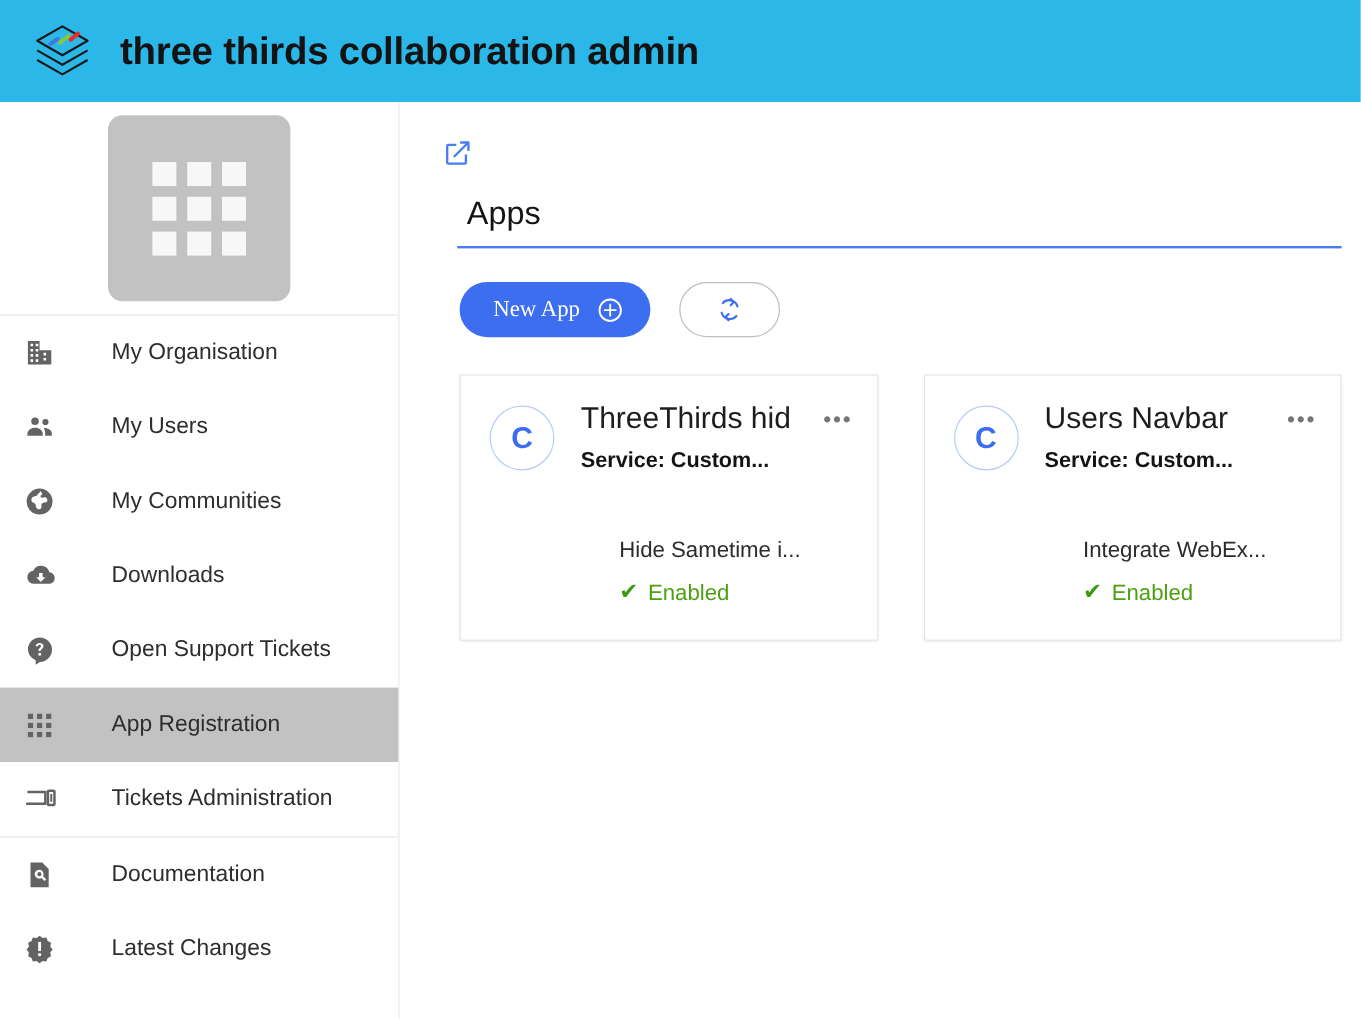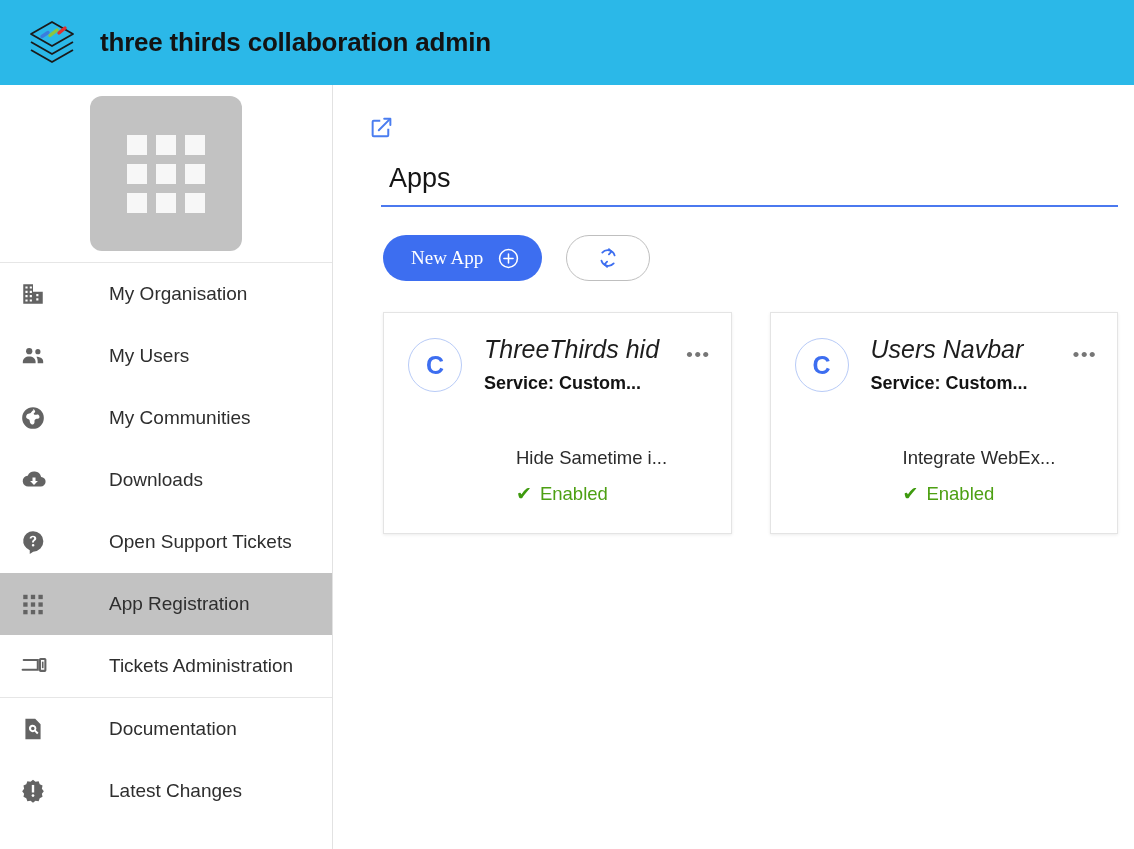--- a/index.html
+++ b/index.html
@@ -21,21 +21,21 @@
     padding-left: 26px;
     gap: 22px;
   }
   .brand-logo {
     width: 52px;
     height: 52px;
     flex: none;
     display: block;
   }
   .app-title {
-    font-size: 26px;
+    font-size: 32px;
     font-weight: 700;
     color: #131313;
     letter-spacing: -0.2px;
     white-space: nowrap;
   }
 
   
   .shell {
     display: flex;
     height: 764px;
@@ -84,21 +84,21 @@
     height: 1px;
     background: #e6e6e6;
     margin: 0;
   }
 
   .nav-item {
     height: 62px;
     display: flex;
     align-items: center;
     padding-left: 20px;
-    gap: 16px;
+    gap: 0;
     cursor: pointer;
     color: #3b3b3b;
   }
   .nav-item.active { background: #c2c2c2; }
   .nav-icon {
     width: 40px;
     flex: none;
     display: flex;
     align-items: center;
     justify-content: flex-start;
@@ -231,23 +231,22 @@
     margin-top: 3px;
   }
   .card-headings {
     min-width: 0;
     flex: 1;
     display: flex;
     flex-direction: column;
   }
   .card-title-line {
     display: flex;
-    align-items: flex-end;
+    align-items: flex-start;
     gap: 4px;
-    font-style: italic;
   }
   .card-title {
     font-size: 25px;
     color: #1d1d1d;
     white-space: nowrap;
     overflow: hidden;
     flex: 1;
     min-width: 0;
     line-height: 1.15;
   }

